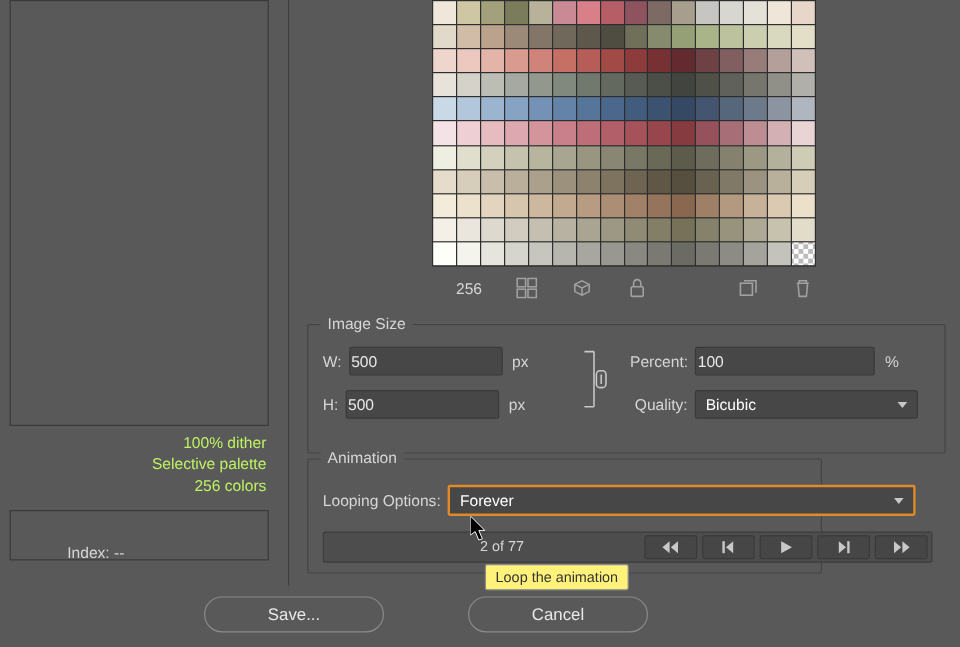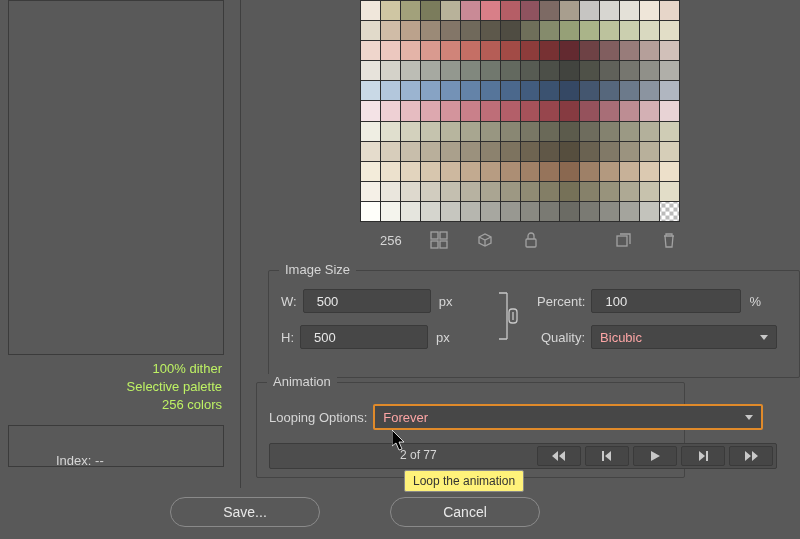--- a/index.html
+++ b/index.html
@@ -19,28 +19,28 @@
   .palette-grid { width: 100%; height: 100%; display: grid; grid-template-columns: repeat(16,1fr); grid-template-rows: repeat(11,1fr); gap: 1px; }
   .sw { width: 100%; height: 100%; }
   .palette-toolbar { position: absolute; left: 370px; top: 228px; width: 310px; height: 24px; display: flex; align-items: center; gap: 28px; padding-left: 10px; }
   .palette-count { color: #d6d6d6; font-size: 13px; }
   .tool-icon { width: 18px; height: 18px; opacity: .65; cursor: pointer; display: flex; align-items: center; justify-content: center; }
   .tool-icon svg { width: 18px; height: 18px; fill: none; stroke: #c8c8c8; stroke-width: 1.3; }
 
   
   .group { position: absolute; border: 1px solid #444; border-radius: 2px; }
   .group-legend { position: absolute; top: -9px; left: 10px; background: #595959; padding: 0 6px; color: #d6d6d6; font-size: 13px; }
-  .image-size { left: 268px; top: 270px; width: 532px; height: 108px; }
+  .image-size { left: 256px; top: 270px; width: 532px; height: 108px; }
   .animation { left: 256px; top: 382px; width: 429px; height: 96px; }
 
   .row { position: absolute; display: flex; align-items: center; height: 28px; }
   .lbl { color: #d6d6d6; font-size: 13px; margin-right: 6px; white-space: nowrap; }
-  .val-input { background: #474747; border: 1px solid #3a3a3a; border-radius: 2px; color: #e8e8e8; height: 24px; padding: 0 13px; font-size: 13px; }
+  .val-input { background: #474747; border: 1px solid #3a3a3a; border-radius: 2px; color: #e8e8e8; height: 24px; padding: 0 1px; font-size: 13px; }
   .unit { color: #d6d6d6; margin-left: 8px; font-size: 13px; }
-  .select { background: #474747; border: 1px solid #3a3a3a; border-radius: 2px; color: #fca5a5; height: 24px; padding: 0 26px 0 8px; font-size: 13px; display: flex; align-items: center; position: relative; cursor: pointer; }
+  .select { background: #474747; border: 1px solid #3a3a3a; border-radius: 2px; color: #ffffff; height: 24px; padding: 0 26px 0 8px; font-size: 13px; display: flex; align-items: center; position: relative; cursor: pointer; }
   .select::after { content: ""; position: absolute; right: 8px; top: 9px; border-left: 4px solid transparent; border-right: 4px solid transparent; border-top: 5px solid #c8c8c8; }
   .select.active { border: 2px solid #e08a2a; height: 26px; }
   .link-bracket { position: absolute; left: 228px; top: 16px; width: 22px; height: 58px; }
 
   .frame-bar { position: absolute; left: 12px; top: 60px; width: 508px; height: 26px; background: #4d4d4d; border: 1px solid #3c3c3c; border-radius: 2px; }
   .frame-text { position: absolute; left: 130px; top: 4px; color: #d6d6d6; font-size: 12px; }
   .frame-btns { position: absolute; right: 3px; top: 2px; display: flex; gap: 4px; }
   .fbtn { width: 44px; height: 20px; background: #464646; border: 1px solid #3a3a3a; border-radius: 2px; display: flex; align-items: center; justify-content: center; cursor: pointer; }
   .fbtn svg { width: 16px; height: 12px; fill: #c8c8c8; }
 

